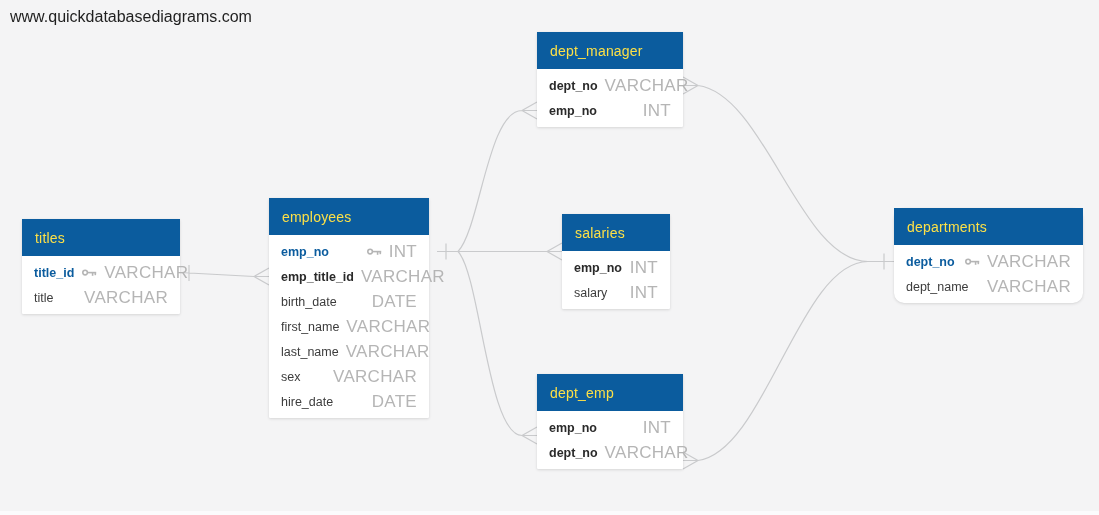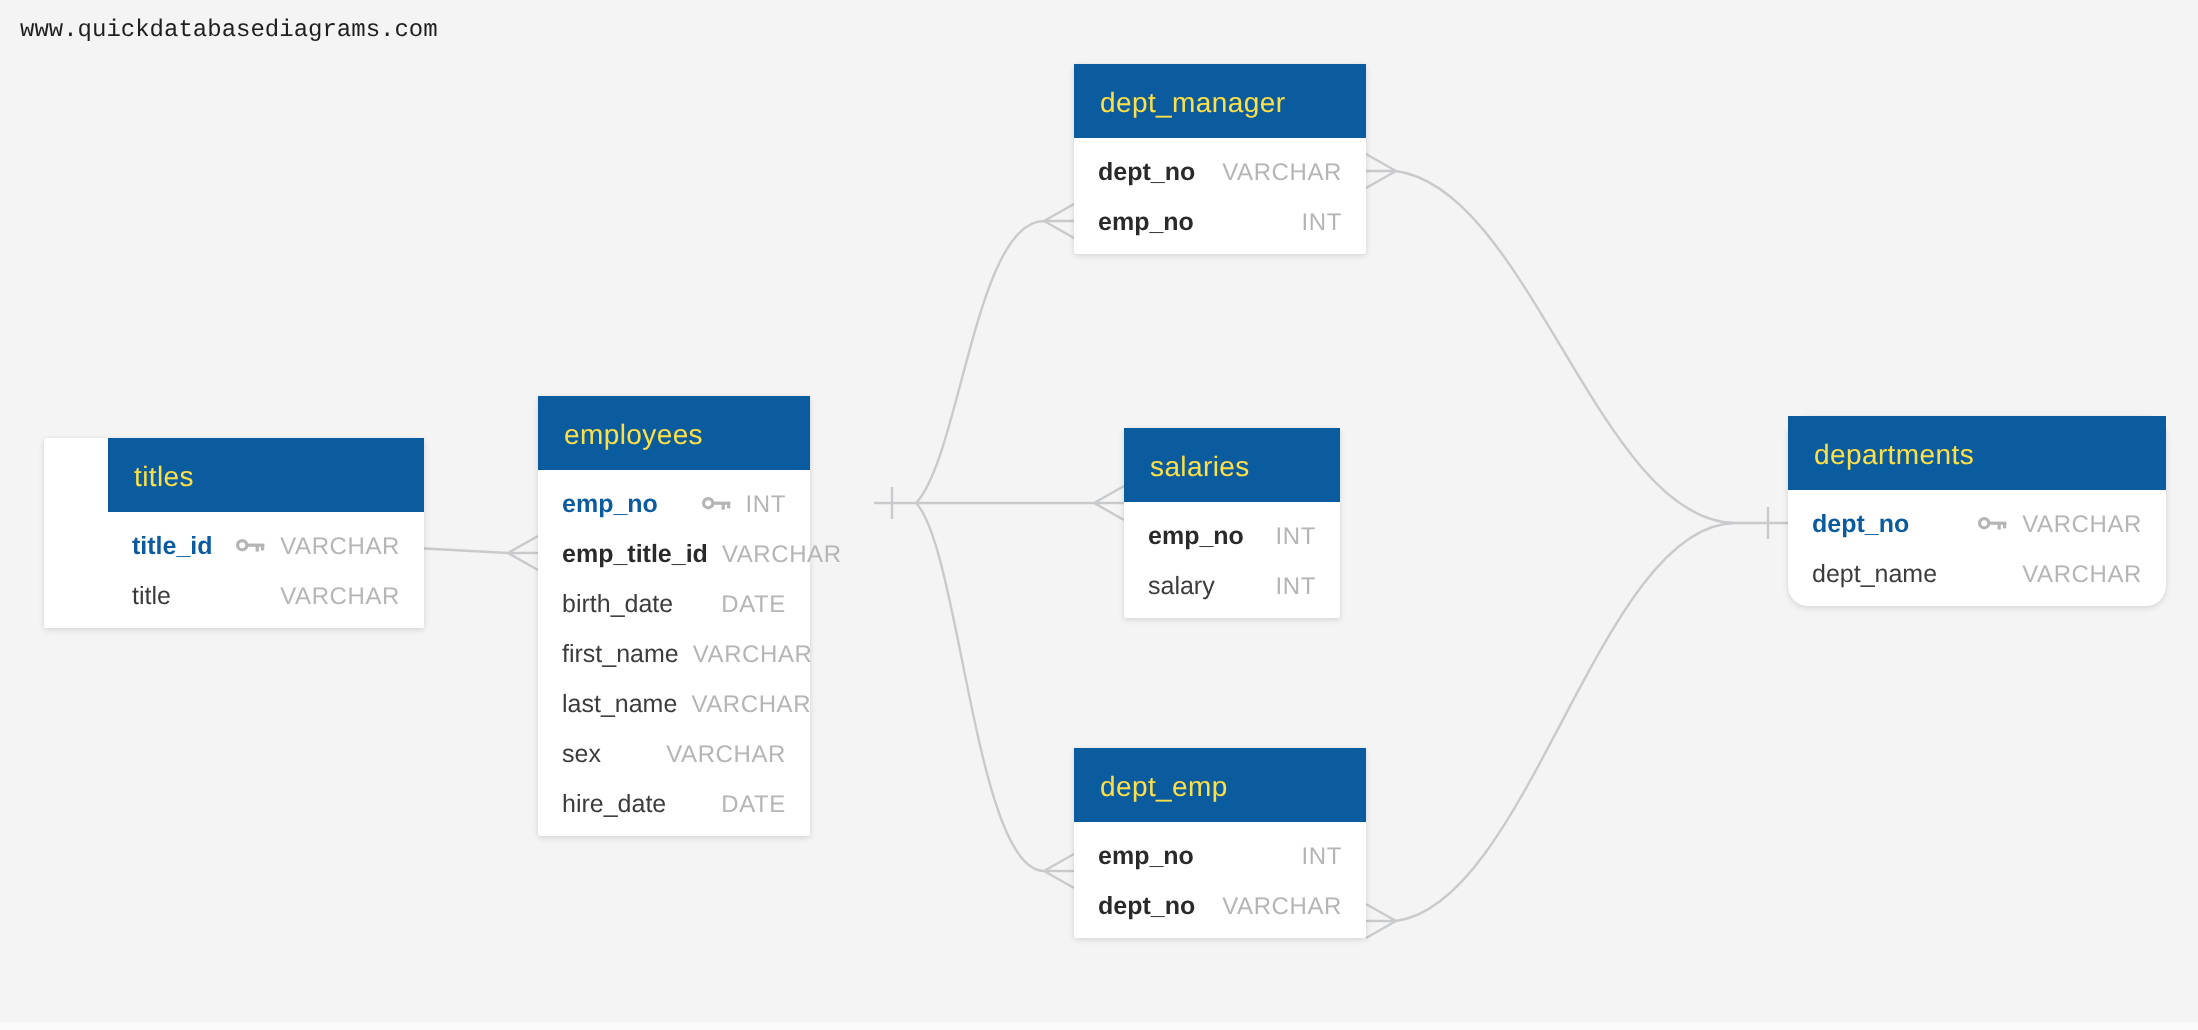--- a/index.html
+++ b/index.html
@@ -5,22 +5,22 @@
   html, body { margin: 0; padding: 0; }
   body {
     width: 1099px; height: 515px;
     position: relative;
     background: #f4f4f5;
     font-family: "Liberation Sans", sans-serif;
     overflow: hidden;
   }
   .watermark {
     position: absolute; top: 8px; left: 10px;
-    font-size: 12px; color: #1f1f1f;
-    z-index: 3; cursor: pointer; font-family: Liberation Mono, monospace;
+    font-size: 16px; color: #1f1f1f;
+    z-index: 3; cursor: pointer;
   }
   #connectors {
     position: absolute; top: 0; left: 0; z-index: 1;
     pointer-events: none;
   }
   .db-table {
     position: absolute; z-index: 2;
     background: #ffffff;
     border-radius: 1px;
     box-shadow: 0 1px 3px rgba(0,0,0,0.12), 0 0 1px rgba(0,0,0,0.06);
@@ -43,40 +43,40 @@
     padding: 0 12px;
     box-sizing: border-box;
     font-size: 12.5px;
     color: #3c3c3c;
   }
   .frow .fname { white-space: nowrap; }
   .frow.bold .fname { font-weight: 700; color: #2a2a2a; text-align: right; }
   .frow.pk .fname { color: #0b5c9e; font-weight: 700; }
   .frow .spacer { flex: 1; }
   .frow .ftype {
-    color: #b5b5b5; font-size: 12px;
+    color: #b5b5b5; font-size: 17px;
     letter-spacing: 0.3px; margin-left: 7px; white-space: nowrap;
   }
   .key-icon { margin-left: 8px; flex: 0 0 auto; display: block; }
   .bottom-edge {
     position: absolute; left: 0; bottom: 0; width: 100%; height: 4px;
     background: #fbfbfc; z-index: 0;
   }
 </style>
 </head>
 <body>
 
 <div class="watermark">www.quickdatabasediagrams.com</div>
 
 <svg id="connectors" width="1099" height="515">
     <path d="M254 276.5L269 268M254 276.5L269 276.5M254 276.5L269 285M180 272.5L254 276.5M189 264.9864864864865L189 280.9864864864865M437 251.5L458 251.5M446 243.5L446 259.5M547 251.5L562 243M547 251.5L562 251.5M547 251.5L562 260M458 251.5L547 251.5M522 110.5L537 102M522 110.5L537 110.5M522 110.5L537 119M458 251.5C480 228.5 488 110.5 522 110.5M522 435.5L537 427M522 435.5L537 435.5M522 435.5L537 444M458 251.5C480 274.5 488 435.5 522 435.5M868 261.5L894 261.5M884 253.5L884 269.5M698 85.5L683 77M698 85.5L683 85.5M698 85.5L683 94M698 85.5C765 94.5 800 261.5 868 261.5M698 460.5L683 452M698 460.5L683 460.5M698 460.5L683 469M698 460.5C765 451.5 800 261.5 868 261.5" fill="none" stroke="#c9cacc" stroke-width="1.2"></path>
   </svg>
 
 <div id="tables">
-    <div class="db-table" style="left: 22px; top: 219px; width: 158px; padding-left: 32px;">
+    <div class="db-table" style="left: 22px; top: 219px; width: 158px;">
       <div class="tbl-header">
         <span>titles</span>
       </div>
       <div class="tbl-body">
         <div class="frow bold pk">
           <span class="fname">title_id</span>
           <span class="spacer"></span>
           <svg class="key-icon" width="15" height="10" viewBox="0 0 15 10">
             <circle cx="3.1" cy="4.6" r="2.3" fill="none" stroke="#b5b5b5" stroke-width="1.6"></circle>
             <line x1="5.4" y1="4.6" x2="14.2" y2="4.6" stroke="#b5b5b5" stroke-width="1.6"></line>
@@ -85,21 +85,21 @@
           </svg>
           <span class="ftype">VARCHAR</span>
         </div>
         <div class="frow">
           <span class="fname">title</span>
           <span class="spacer"></span>
           <span class="ftype">VARCHAR</span>
         </div>
       </div>
     </div>
-    <div class="db-table" style="left: 269px; top: 198px; width: 136px;">
+    <div class="db-table" style="left: 269px; top: 198px; width: 160px;">
       <div class="tbl-header">
         <span>employees</span>
       </div>
       <div class="tbl-body">
         <div class="frow bold pk">
           <span class="fname">emp_no</span>
           <span class="spacer"></span>
           <svg class="key-icon" width="15" height="10" viewBox="0 0 15 10">
             <circle cx="3.1" cy="4.6" r="2.3" fill="none" stroke="#b5b5b5" stroke-width="1.6"></circle>
             <line x1="5.4" y1="4.6" x2="14.2" y2="4.6" stroke="#b5b5b5" stroke-width="1.6"></line>

